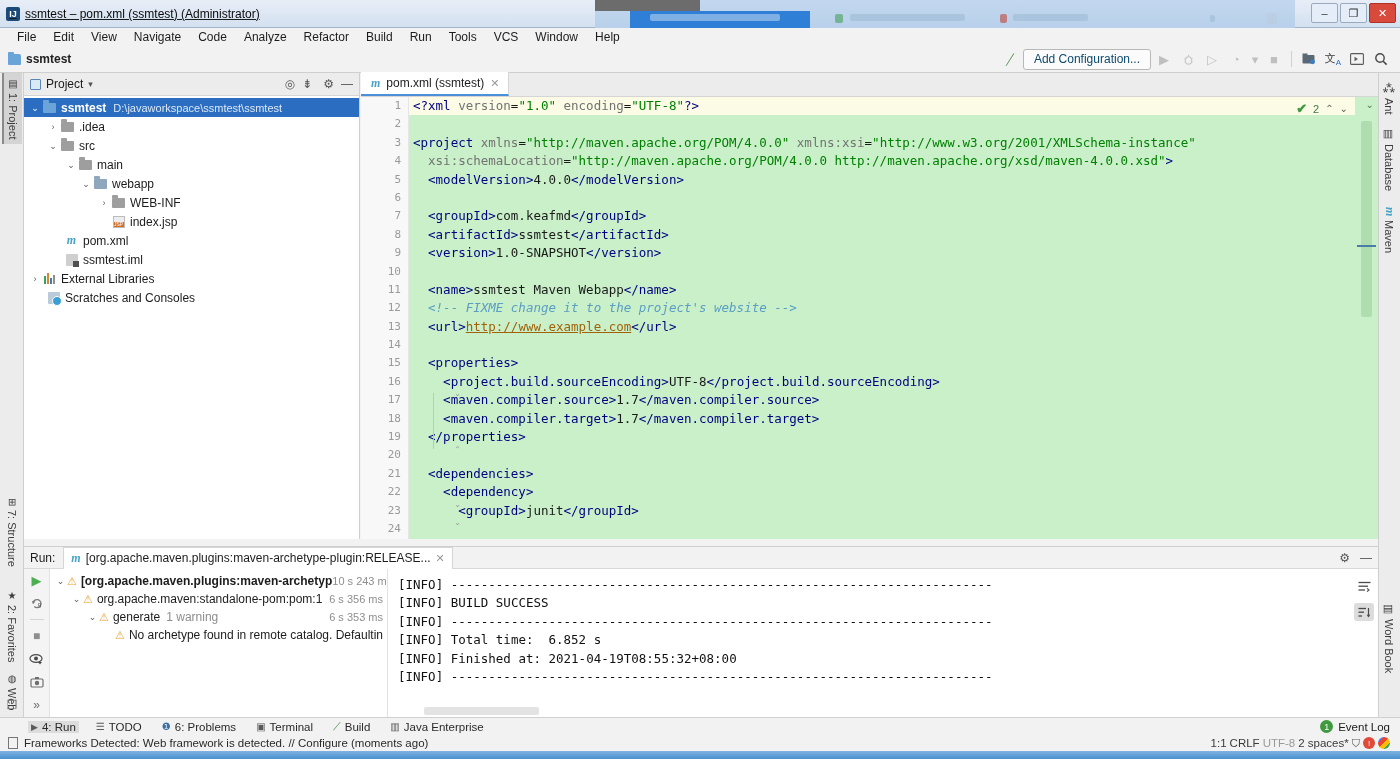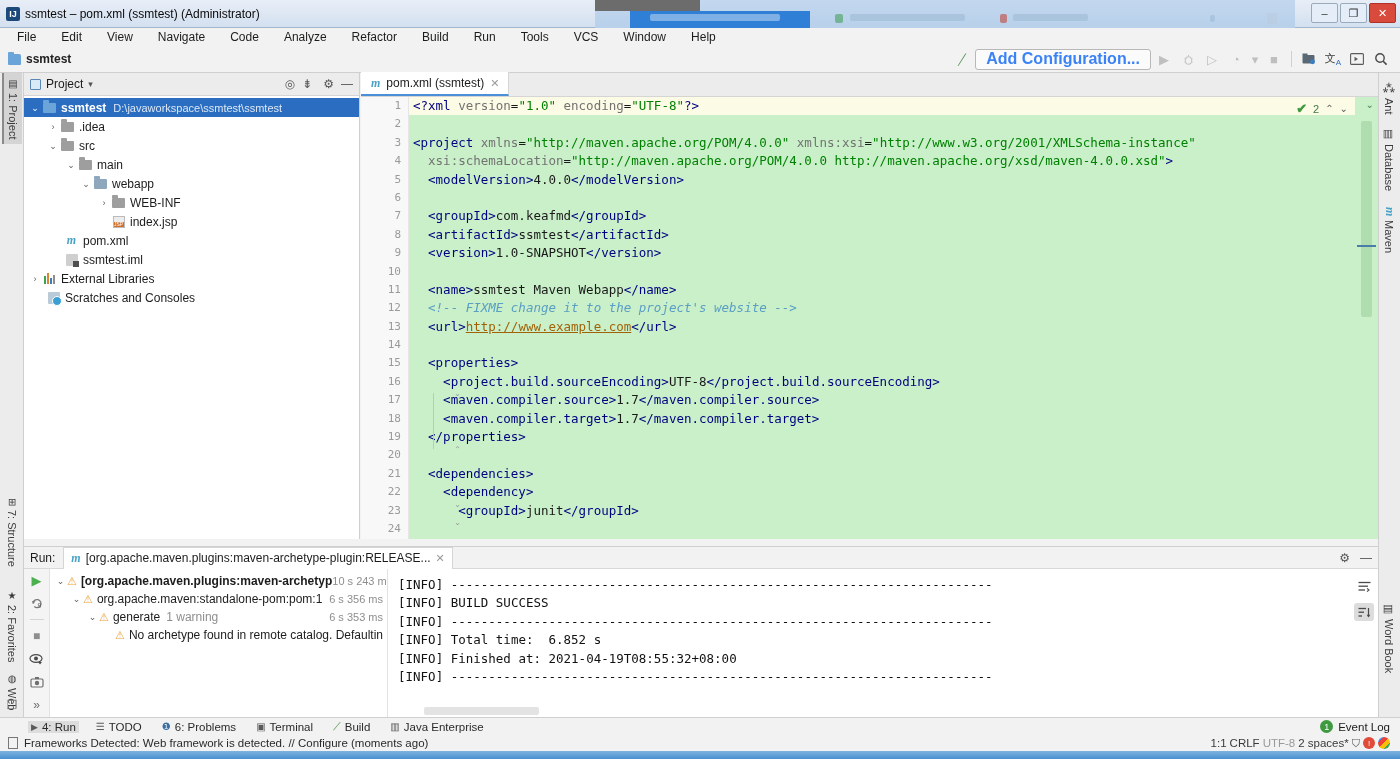--- a/index.html
+++ b/index.html
@@ -11,21 +11,21 @@
     overflow: hidden;
     color: #1c1c1c;
   }
   #app { position: relative; width: 1400px; height: 759px; }
 
   
   .titlebar {
     position: absolute; left: 0; top: 0; width: 1400px; height: 28px;
     background: linear-gradient(to bottom, #e8eef7 0%, #d3e0f0 100%);
     border-bottom: 1px solid #9fb6cd;
-    display: flex; align-items: center;
+    display: flex; align-items: center; text-decoration: underline;
   }
   .tb-blur-strip {
     position: absolute; left: 595px; top: 0; width: 700px; height: 28px;
     background: linear-gradient(to bottom,#c3d7ef 0%, #b8d0ea 100%);
     overflow: hidden;
   }
   .tb-blur-dark { position:absolute; left:0px; top:0; width:105px; height:11px; background:#6c6c6c; }
   .tb-blur-sel { position:absolute; left:35px; top:11px; width:180px; height:17px; background:#2f7fd6; }
   .blurtxt { position:absolute; height:7px; border-radius:2px; opacity:.55; }
   .titlebar-icon {
@@ -39,21 +39,21 @@
   .wc {
     width: 27px; height: 20px; border: 1px solid #9ab; background: #e5eef8;
     display: flex; align-items: center; justify-content: center;
     font-size: 11px; color: #333; border-radius: 2px;
   }
   .wc.close { background: #d84a3c; color: #fff; border-color: #b03226; }
 
   
   .menubar {
     position: absolute; left: 0; top: 28px; width: 1400px; height: 18px;
-    background: #f2f2f2; display: flex; align-items: center; padding-left: 10px; gap: 11px;
+    background: #f2f2f2; display: flex; align-items: center; padding-left: 10px; gap: 3px;
   }
   .menu-item { padding: 1px 7px; font-size: 12px; color: #1c1c1c; cursor: default; }
 
   
   .toolbar {
     position: absolute; left: 0; top: 46px; width: 1400px; height: 27px;
     background: #f2f2f2; border-bottom: 1px solid #cfcfcf;
     display: flex; align-items: center;
   }
   .tb-projname {
@@ -65,22 +65,22 @@
   }
   .mini-folder::before { content:''; position:absolute; left:0; top:-2px; width:6px; height:3px; background:#6aa4d8; border-radius:1px 1px 0 0;}
   .tb-right { position: absolute; right: 8px; display: flex; align-items: center; gap: 2px; }
   .tb-btn {
     width: 22px; height: 21px; display: flex; align-items: center; justify-content: center;
     color: #7b7b7b; font-size: 13px; border-radius: 3px;
   }
   .tb-btn.dim { opacity: .42; }
   .addconfig {
     height: 21px; padding: 0 10px; border: 1px solid #b8b8b8; border-radius: 3px;
-    background: #fbfbfb; font-size: 16px; color: #3b82f6;
-    display: flex; align-items: center; font-weight: bold;
+    background: #fbfbfb; font-size: 12px; color: #0c4a6e;
+    display: flex; align-items: center;
   }
   .tb-sep { width:1px; height:16px; background:#d0d0d0; margin:0 4px; }
   .hammer { color: #4d8f4d; font-size: 15px; transform: rotate(-8deg); }
 
   
   .left-strip {
     position: absolute; left: 0; top: 73px; width: 24px; height: 644px;
     background: #ececec; border-right: 1px solid #cfcfcf;
   }
   .vtab {

